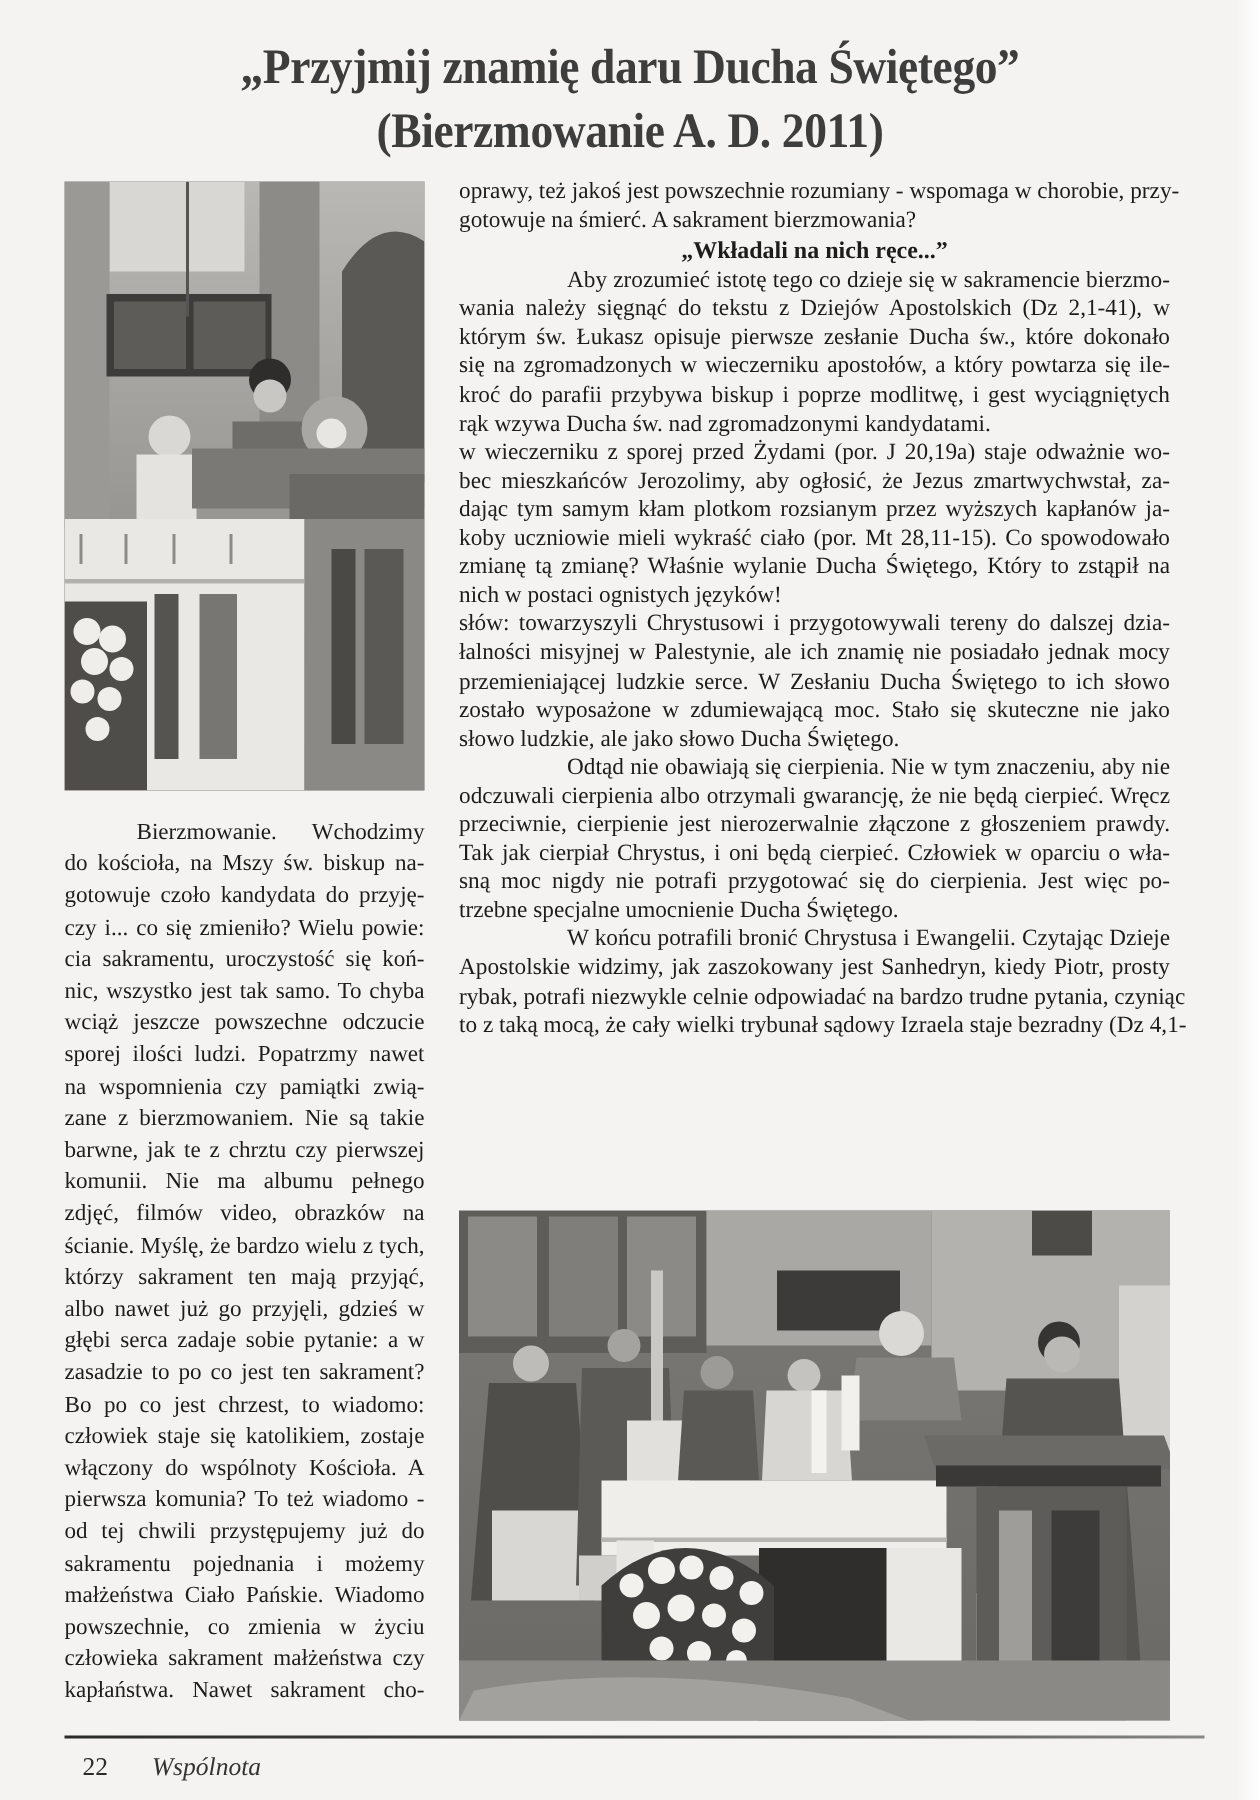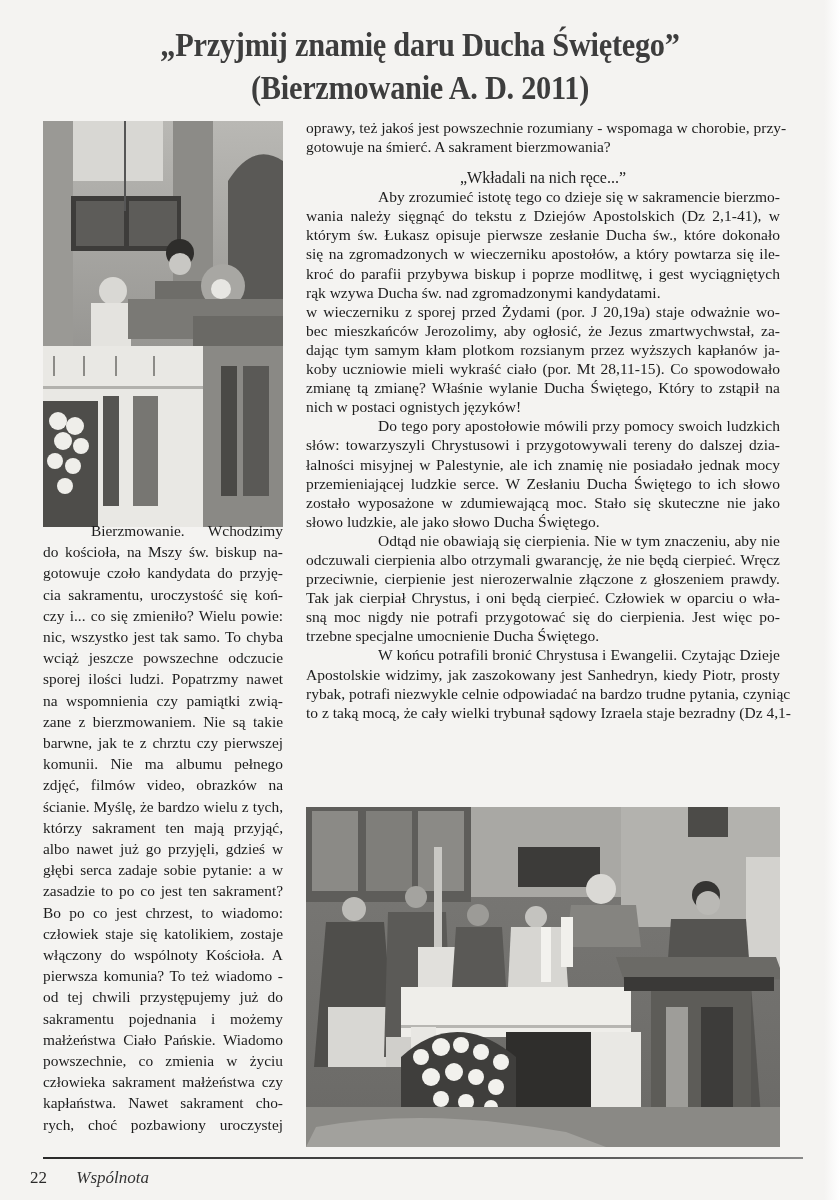--- a/index.html
+++ b/index.html
@@ -31,34 +31,34 @@
   #photo-left { left: 43px; top: 121px; width: 240px; height: 406px; }
   #photo-bottom { left: 306px; top: 807px; width: 474px; height: 340px; }
 
   .col {
     position: absolute; font-size: 15.6px; line-height: 20.6px;
     text-align: justify;
   }
   .col .line { display: block; text-align: justify; text-align-last: justify; white-space: nowrap; }
   .col .line.last { text-align-last: left; }
 
-  #left-col { left: 43px; top: 520px; width: 240px; font-size: 15.4px; line-height: 21.2px; }
+  #left-col { left: 43px; top: 544px; width: 240px; font-size: 15.4px; line-height: 21.2px; }
   #left-col .first { padding-left: 48px; }
 
   #right-col { left: 306px; top: 118px; width: 474px; font-size: 15.5px; line-height: 19.1px; }
   #right-col .subhead {
-    text-align: center; font-weight: normal; font-size: 16px; margin-top: 12px; line-height: 19px;
+    text-align: center; font-weight: bold; font-size: 16px; margin-top: 2px; line-height: 19px;
   }
 
   .footer-rule {
     position: absolute; left: 43px; top: 1157px; width: 760px; height: 2px;
     background: linear-gradient(to right, #2a2a2a, #555 70%, #888);
   }
   .footer {
-    position: absolute; left: 30px; top: 1168px; font-size: 17px;
+    position: absolute; left: 55px; top: 1168px; font-size: 17px;
   }
   .footer .page-num { display: inline-block; width: 42px; color: #2a2a2a; }
   .footer .mag { font-style: italic; color: #333; }
 </style>
 </head>
 <body>
 
 <div class="right-shadow"></div>
 
 <h1 class="title l1">„Przyjmij znamię daru Ducha Świętego”</h1>
@@ -113,22 +113,22 @@
     <rect x="200" y="245" width="26" height="130" fill="#5a5956"></rect>
     <rect x="60" y="275" width="16" height="110" fill="#555451"></rect>
     <rect x="90" y="275" width="25" height="110" fill="#777672"></rect>
   </svg>
 </div>
 
 <div class="col" id="left-col">
   <span class="line first">Bierzmowanie. Wchodzimy</span>
   <span class="line">do kościoła, na Mszy św. biskup na-</span>
   <span class="line">gotowuje czoło kandydata do przyję-</span>
+  <span class="line">czy i... co się zmieniło? Wielu powie:</span>
   <span class="line">cia sakramentu, uroczystość się koń-</span>
-  <span class="line">czy i... co się zmieniło? Wielu powie:</span>
   <span class="line">nic, wszystko jest tak samo. To chyba</span>
   <span class="line">wciąż jeszcze powszechne odczucie</span>
   <span class="line">sporej ilości ludzi. Popatrzmy nawet</span>
   <span class="line">na wspomnienia czy pamiątki zwią-</span>
   <span class="line">zane z bierzmowaniem. Nie są takie</span>
   <span class="line">barwne, jak te z chrztu czy pierwszej</span>
   <span class="line">komunii. Nie ma albumu pełnego</span>
   <span class="line">zdjęć, filmów video, obrazków na</span>
   <span class="line">ścianie. Myślę, że bardzo wielu z tych,</span>
   <span class="line">którzy sakrament ten mają przyjąć,</span>
@@ -138,21 +138,20 @@
   <span class="line">Bo po co jest chrzest, to wiadomo:</span>
   <span class="line">człowiek staje się katolikiem, zostaje</span>
   <span class="line">włączony do wspólnoty Kościoła. A</span>
   <span class="line">pierwsza komunia? To też wiadomo -</span>
   <span class="line">od tej chwili przystępujemy już do</span>
   <span class="line">sakramentu pojednania i możemy</span>
   <span class="line">małżeństwa Ciało Pańskie. Wiadomo</span>
   <span class="line">powszechnie, co zmienia w życiu</span>
   <span class="line">człowieka sakrament małżeństwa czy</span>
   <span class="line">kapłaństwa. Nawet sakrament cho-</span>
-  <span class="line">rych, choć pozbawiony uroczystej</span>
 </div>
 
 <div class="col" id="right-col">
   <span class="line">oprawy, też jakoś jest powszechnie rozumiany - wspomaga w chorobie, przy-</span>
   <span class="line last">gotowuje na śmierć. A sakrament bierzmowania?</span>
 
   <div class="subhead">„Wkładali na nich ręce...”</div>
 
   <div>
     <span class="line" style="padding-left:72px">Aby zrozumieć istotę tego co dzieje się w sakramencie bierzmo-</span>
@@ -164,21 +163,20 @@
   </div>
   <div>
     <span class="line">w wieczerniku z sporej przed Żydami (por. J 20,19a) staje odważnie wo-</span>
     <span class="line">bec mieszkańców Jerozolimy, aby ogłosić, że Jezus zmartwychwstał, za-</span>
     <span class="line">dając tym samym kłam plotkom rozsianym przez wyższych kapłanów ja-</span>
     <span class="line">koby uczniowie mieli wykraść ciało (por. Mt 28,11-15). Co spowodowało</span>
     <span class="line">zmianę tą zmianę? Właśnie wylanie Ducha Świętego, Który to zstąpił na</span>
     <span class="line last">nich w postaci ognistych języków!</span>
   </div>
   <div>
-    <span class="line" style="padding-left:72px">Do tego pory apostołowie mówili przy pomocy swoich ludzkich</span>
     <span class="line">słów: towarzyszyli Chrystusowi i przygotowywali tereny do dalszej dzia-</span>
     <span class="line">łalności misyjnej w Palestynie, ale ich znamię nie posiadało jednak mocy</span>
     <span class="line">przemieniającej ludzkie serce. W Zesłaniu Ducha Świętego to ich słowo</span>
     <span class="line">zostało wyposażone w zdumiewającą moc. Stało się skuteczne nie jako</span>
     <span class="line last">słowo ludzkie, ale jako słowo Ducha Świętego.</span>
   </div>
   <div>
     <span class="line" style="padding-left:72px">Odtąd nie obawiają się cierpienia. Nie w tym znaczeniu, aby nie</span>
     <span class="line">odczuwali cierpienia albo otrzymali gwarancję, że nie będą cierpieć. Wręcz</span>
     <span class="line">przeciwnie, cierpienie jest nierozerwalnie złączone z głoszeniem prawdy.</span>

